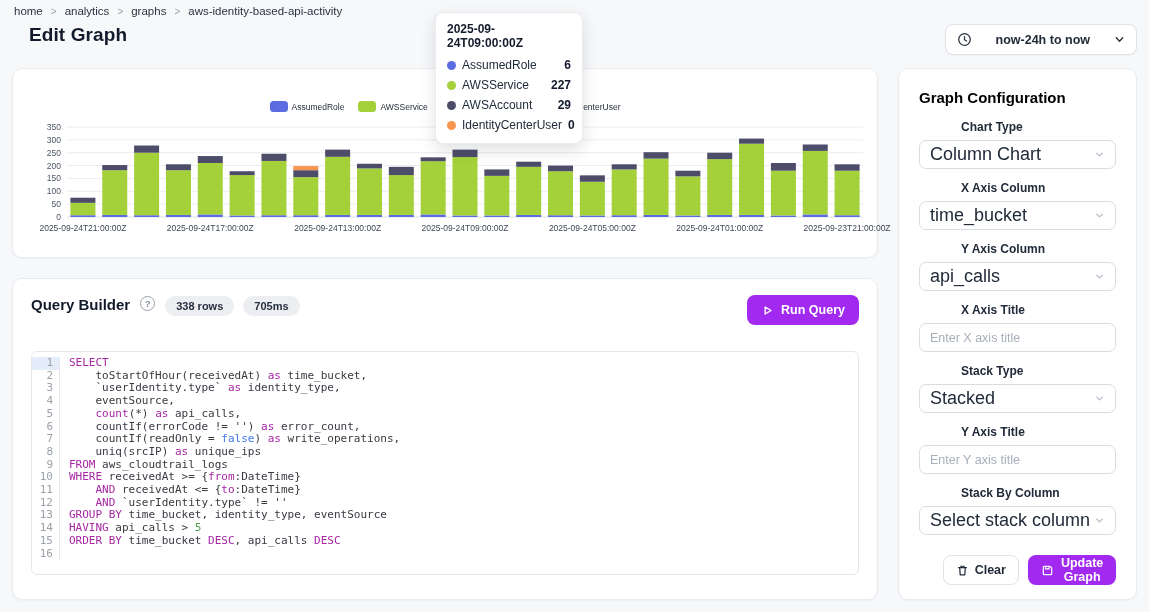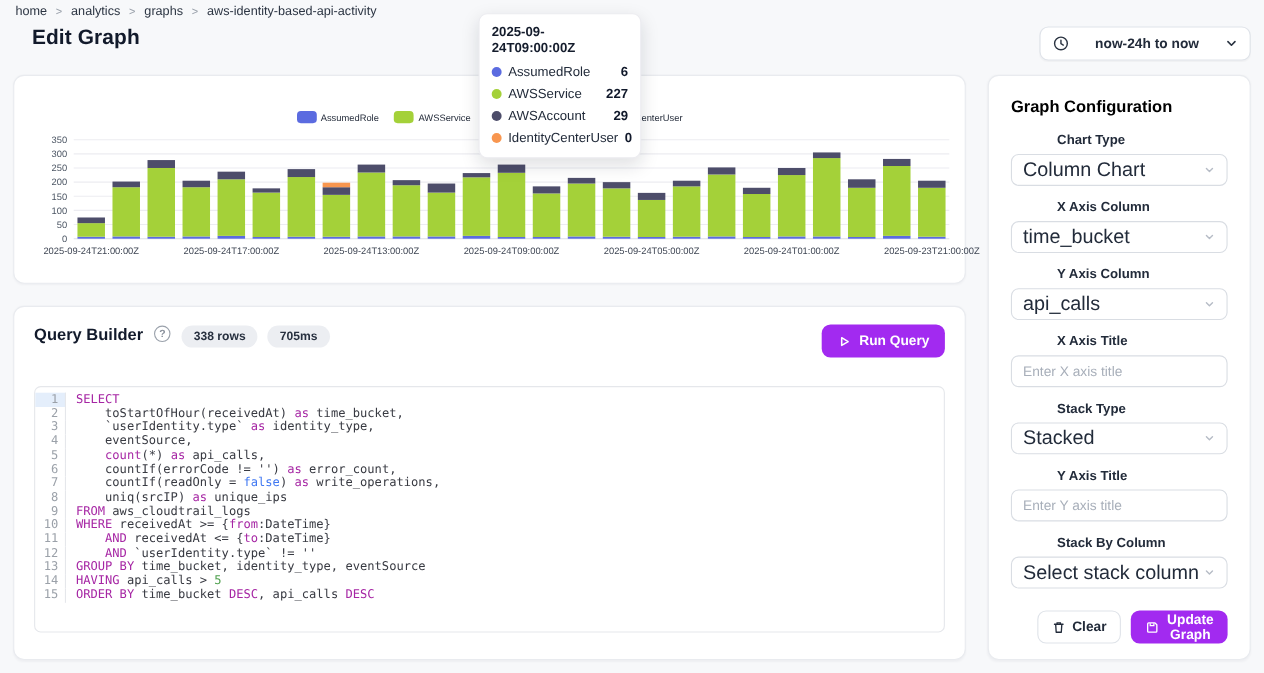--- a/index.html
+++ b/index.html
@@ -332,20 +332,24 @@
           <span class="cl-code"><span class="tok-k">GROUP BY</span><span class="tok-d"> time_bucket, identity_type, eventSource</span></span>
         </div>
         <div class="cl-row">
           <span class="cl-num">14</span>
           <span class="cl-code"><span class="tok-k">HAVING</span><span class="tok-d"> api_calls &gt; </span><span class="tok-n">5</span></span>
         </div>
         <div class="cl-row">
           <span class="cl-num">15</span>
           <span class="cl-code"><span class="tok-k">ORDER BY</span><span class="tok-d"> time_bucket </span><span class="tok-k">DESC</span><span class="tok-d">, api_calls </span><span class="tok-k">DESC</span></span>
         </div>
+        <div class="cl-row">
+          <span class="cl-num">16</span>
+          <span class="cl-code">&nbsp;</span>
+        </div>
       </div>
   </div>
 
   <div class="card config-card">
     <div class="cfg-title">Graph Configuration</div>
     <div class="cfg-fields">
         <div class="cfg-group">
           <div class="cfg-label">Chart Type</div>
           <div class="cfg-select">
             <span>Column Chart</span>

